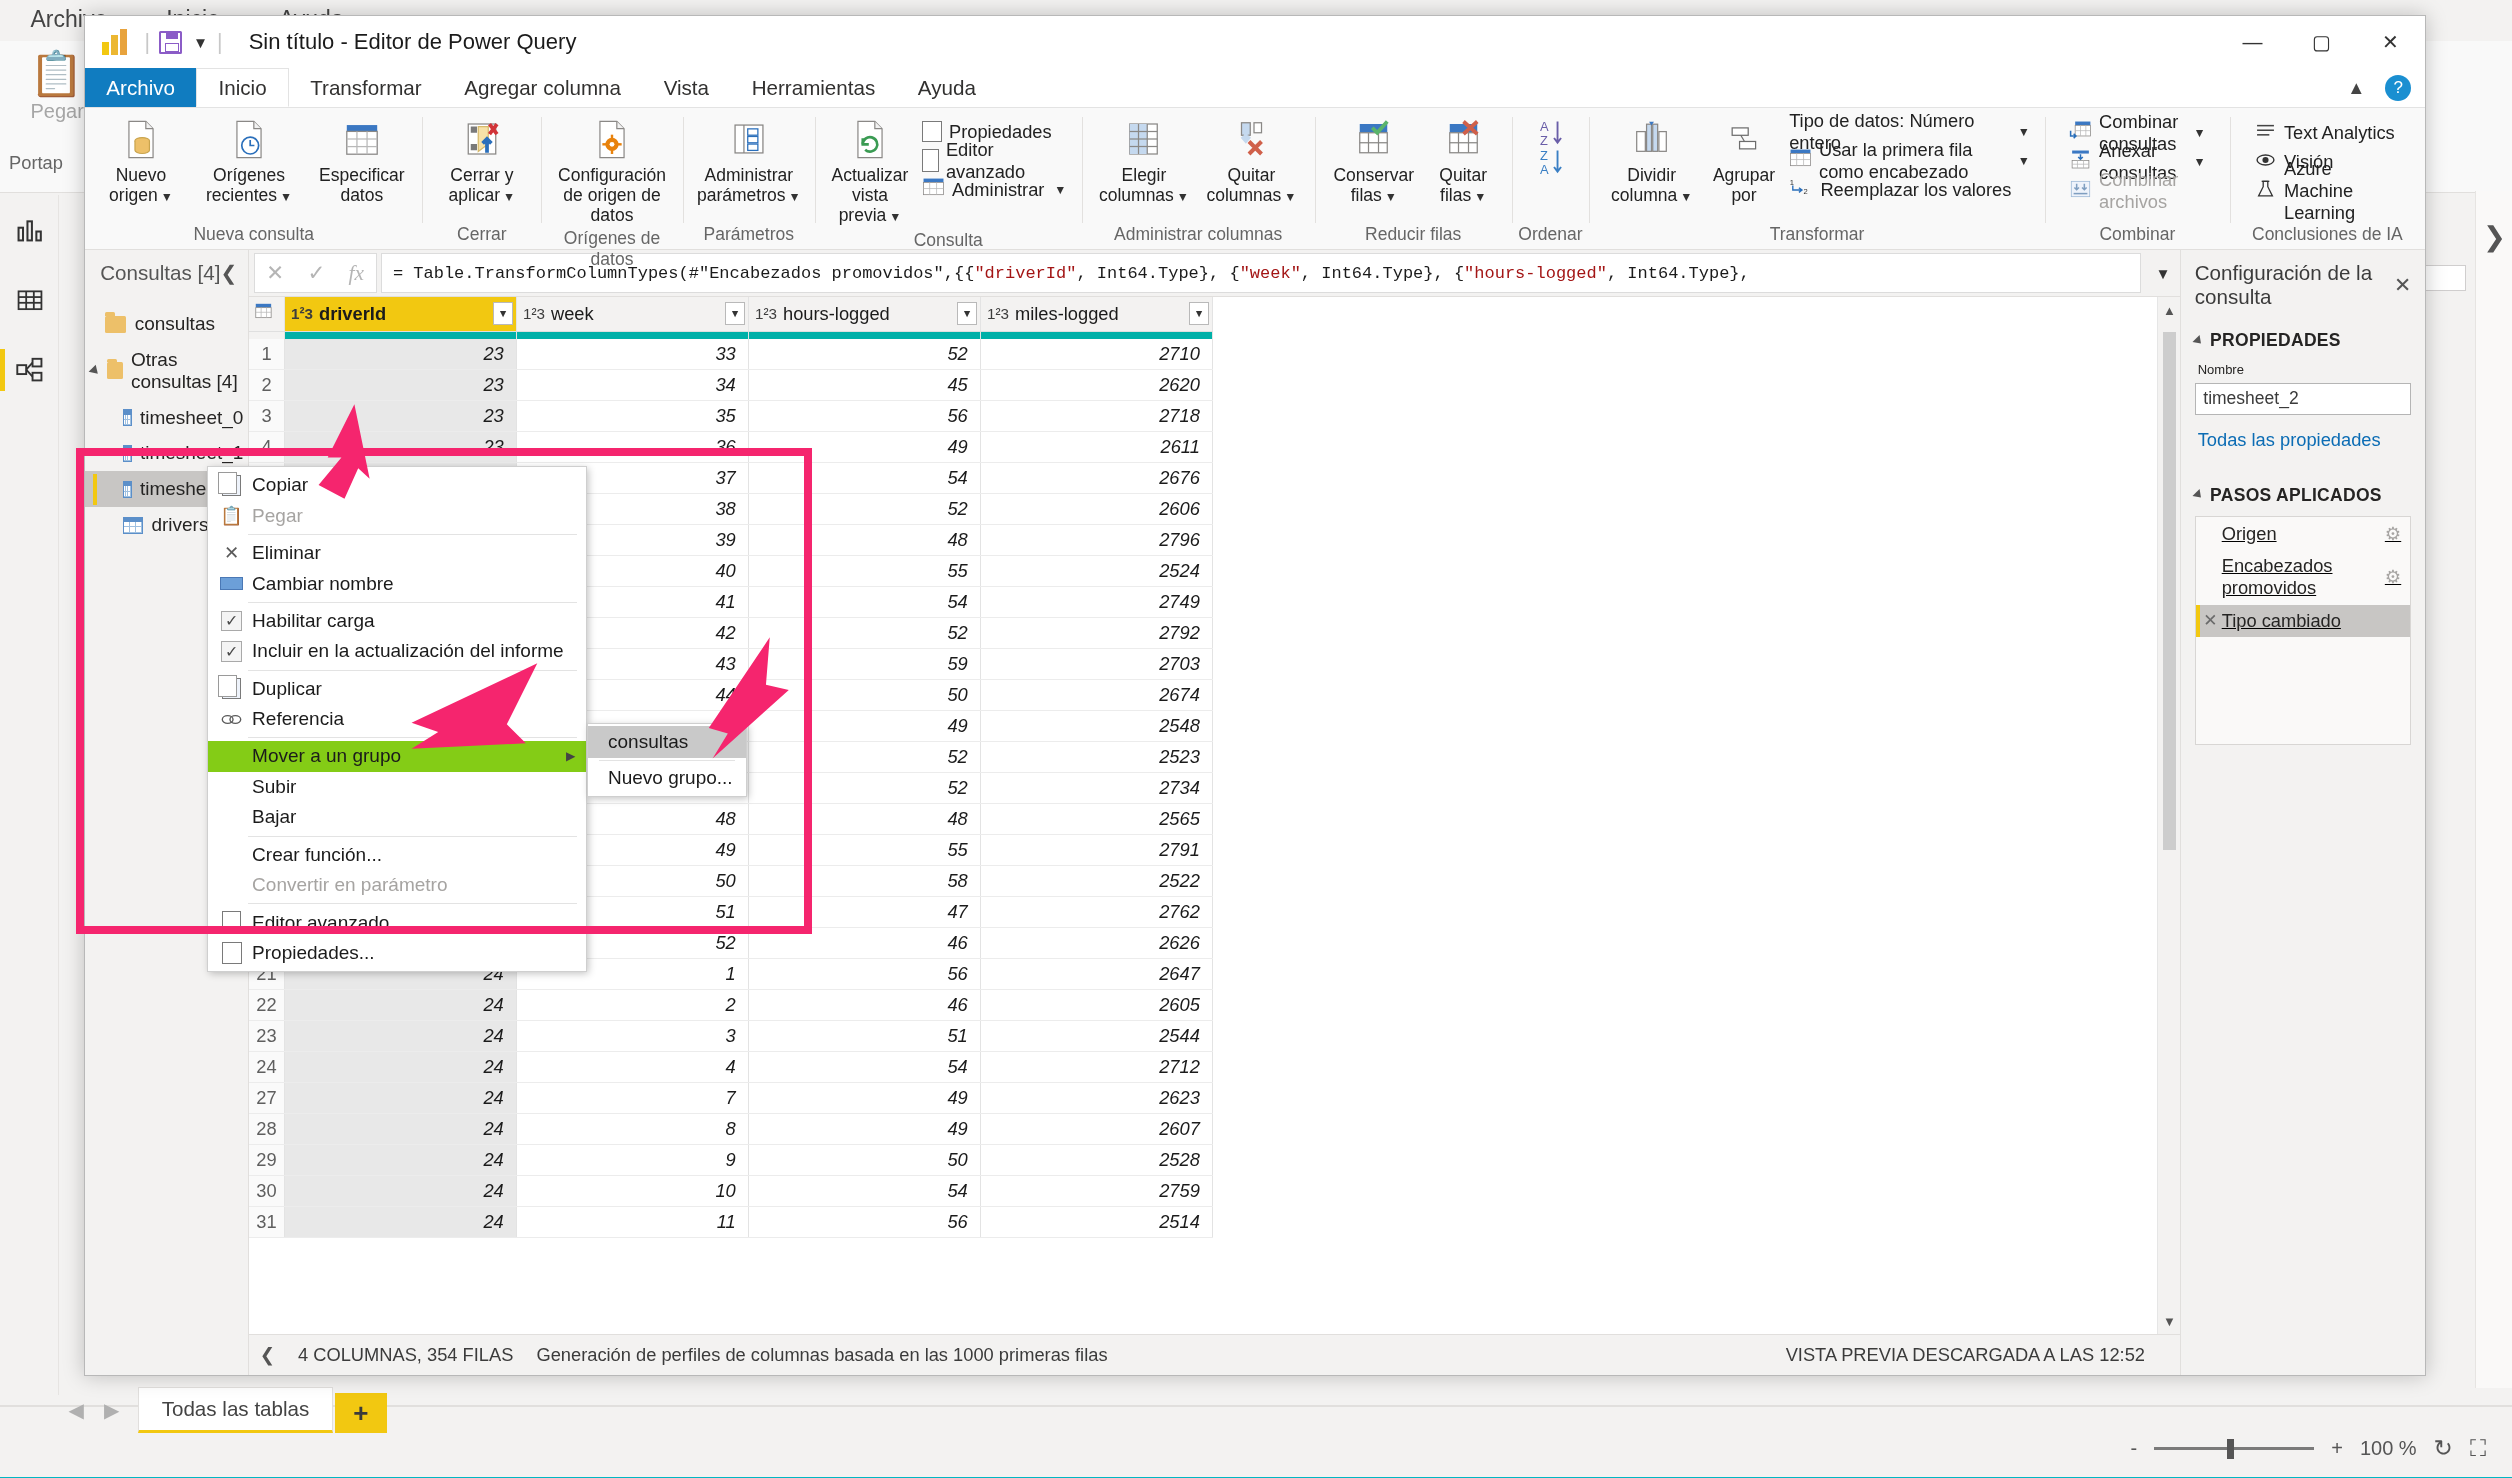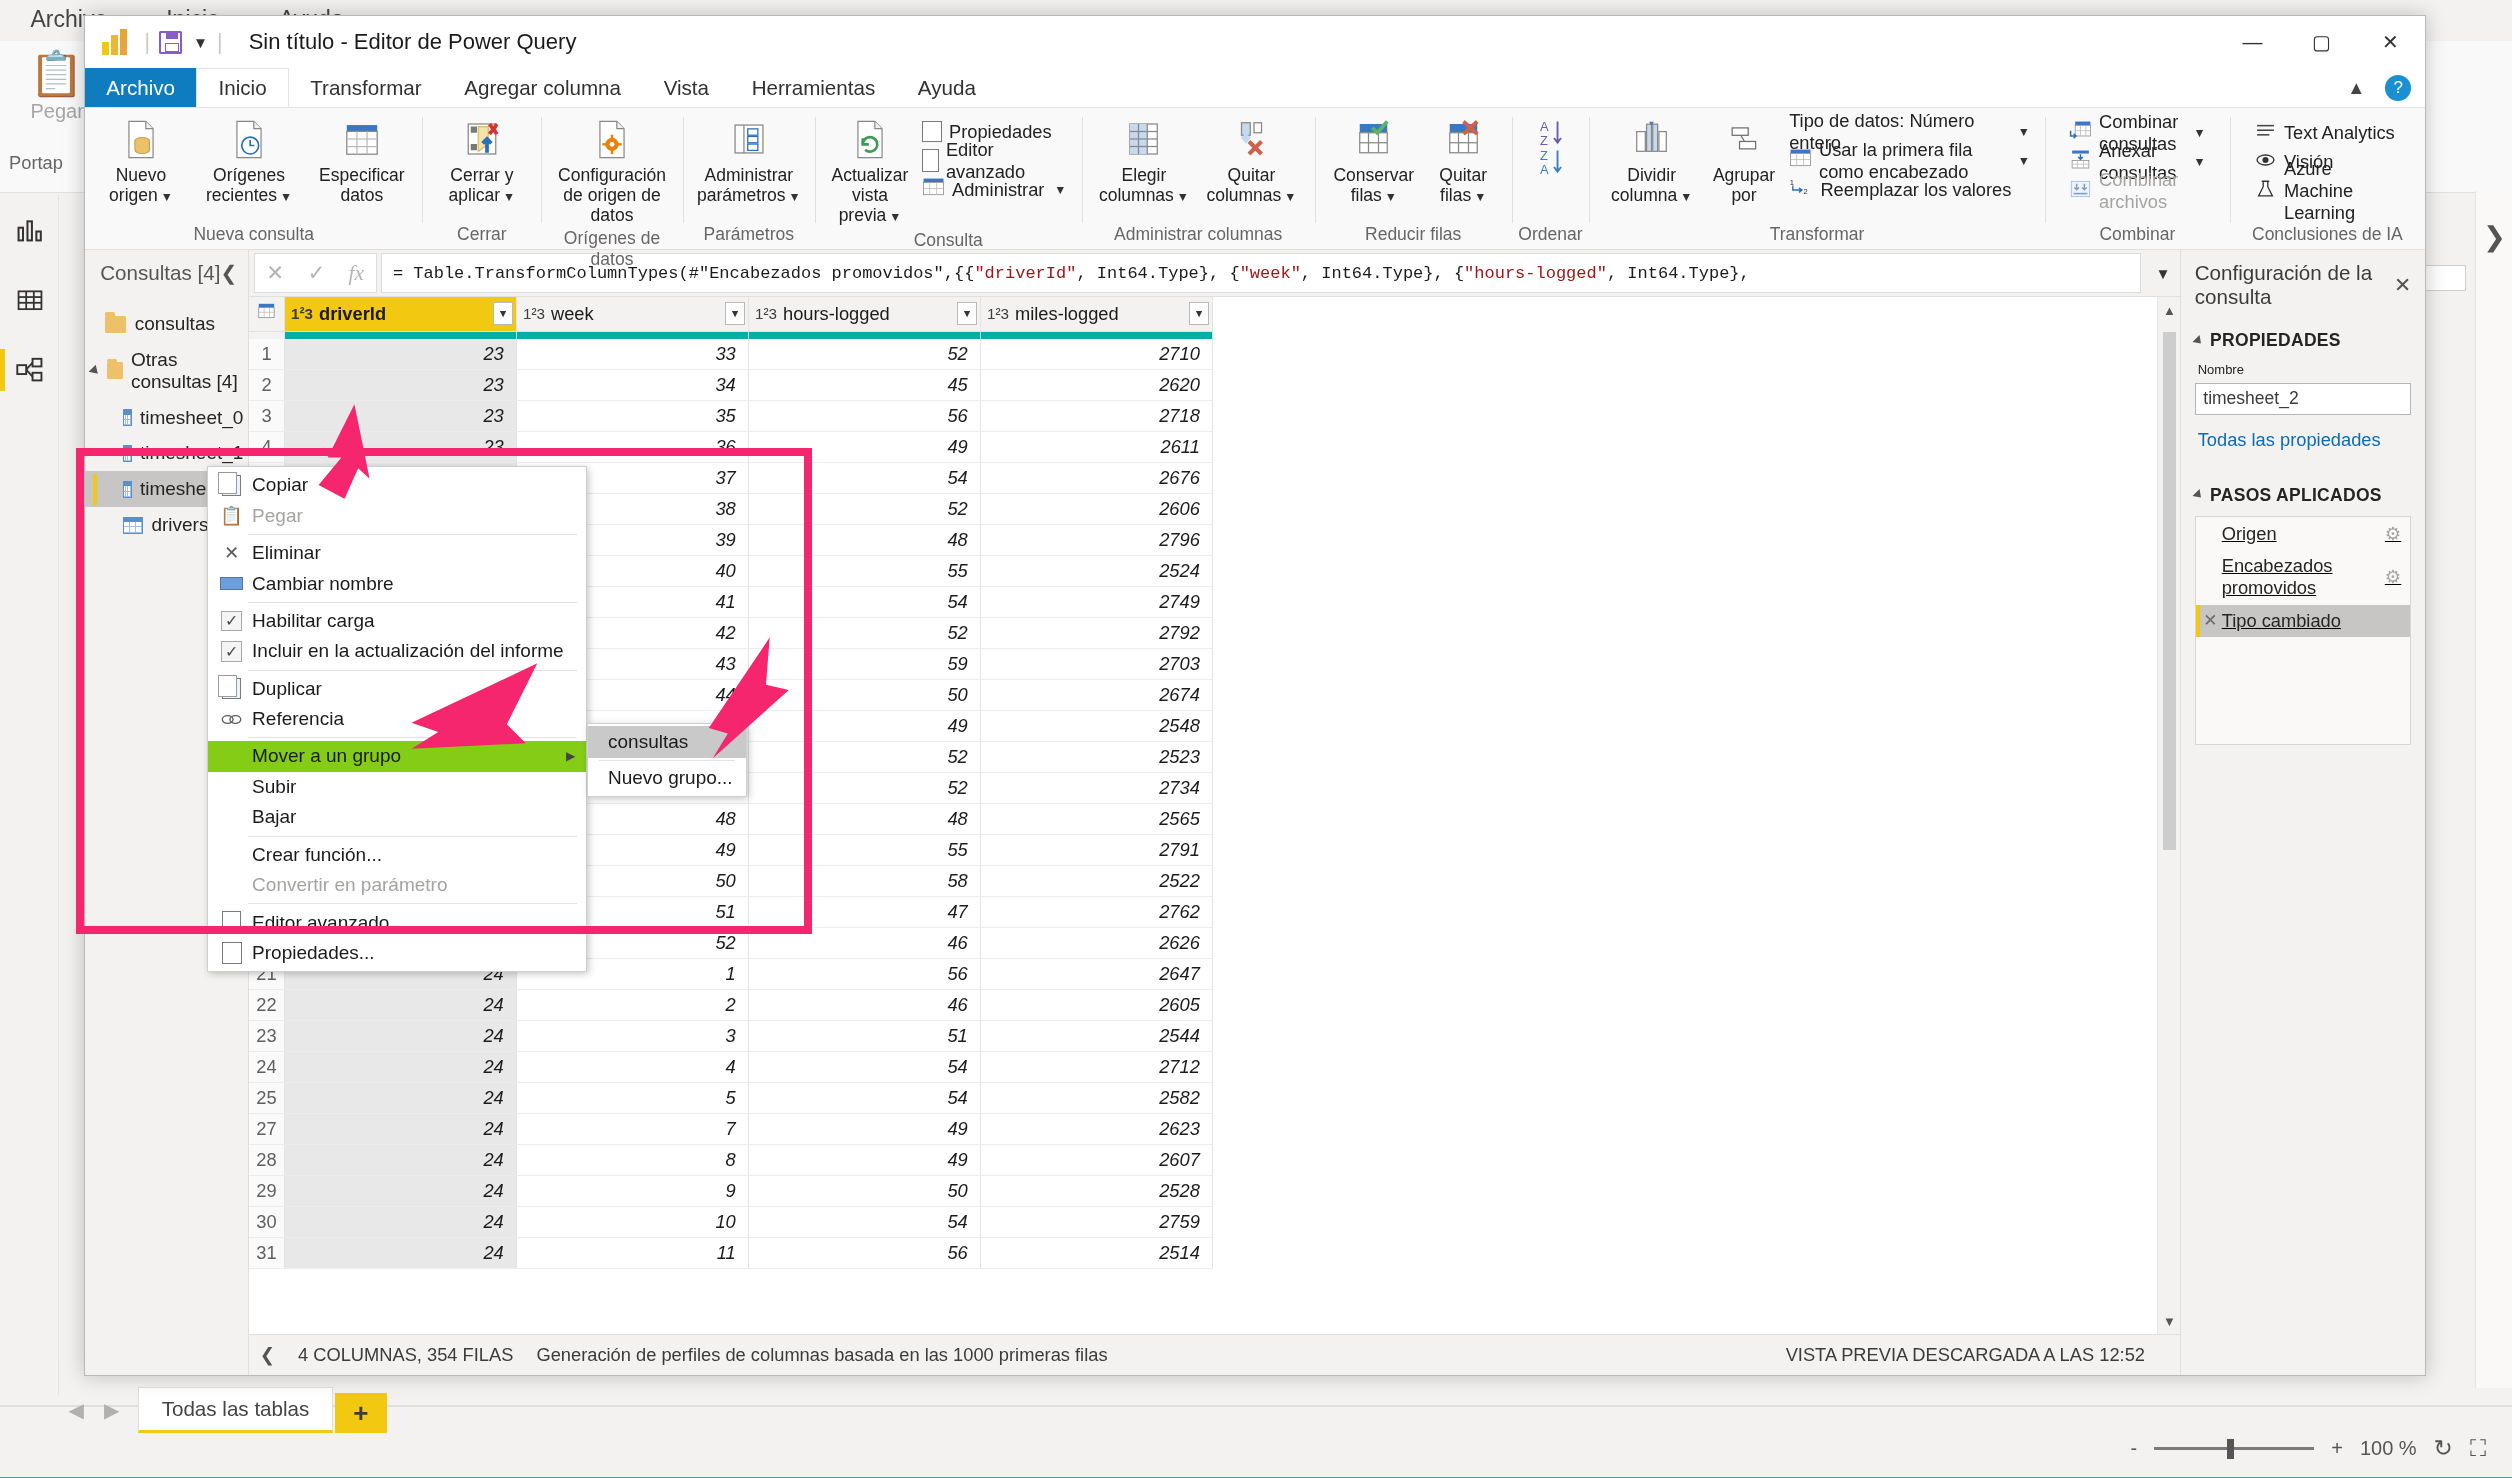--- a/index.html
+++ b/index.html
@@ -105,21 +105,21 @@
   .fbar-btns { width:123px; display:flex; align-items:center; justify-content:space-around; background:#fff; border:0.8px solid #dcdcdc; margin:3px 0 3px 4.6px; font-size:21.3px; color:#b5b5b5;}
   .fbar-input { flex:1; margin:3px 4.6px 3px 4.6px; background:#fff; border:0.8px solid #dcdcdc; display:flex; align-items:center; padding:0 10.7px; overflow:hidden; white-space:nowrap;}
   .fcode { font-family:"Liberation Mono", monospace; font-size:17px; color:#1b1b1b;}
   .fcode .str { color:#a31515;}
   .fbar-caret { width:34px; display:flex; align-items:center; justify-content:center; font-size:15.2px; color:#333;}
 
   
   .tblwrap { flex:1; position:relative; overflow:hidden; background:#fff;}
   table.grid { border-collapse:collapse; table-layout:fixed; width:964px;}
   table.grid th, table.grid td { border-right:0.8px solid #e3e3e3; border-bottom:0.8px solid #ececec; font-size:18.3px; height:31px;}
-  table.grid th { background:#f3f2f1; border-bottom:0.8px solid #dfdfdf; font-weight:normal; padding:0 6px; text-align:right; color:#1b1b1b; height:34px;}
+  table.grid th { background:#f3f2f1; border-bottom:0.8px solid #dfdfdf; font-weight:normal; padding:0 6px; text-align:left; color:#1b1b1b; height:34px;}
   th.idx { width:35px; background:#f3f2f1; }
   th.c { position:relative; }
   th.c.selhd { background:#f2c811; font-weight:bold;}
   th .hdinner { display:flex; align-items:center; gap:6.1px;}
   th .typ { font-size:15.2px; color:#3d3d3d; white-space:nowrap;}
   th .drop { position:absolute; right:3px; top:4.6px; width:20px; height:23px; border:0.8px solid #b9b9b9; background:#fff; display:flex; align-items:center; justify-content:center; font-size:10.7px; color:#333;}
   tr.profile td { height:7.6px; padding:0; background:#00b0a8; border-bottom:none;}
   tr.profile td.idxp { background:#f3f2f1;}
   td.idx { text-align:center; color:#5f5f5f; background:#fafafa; font-size:17.5px;}
   td.num { text-align:right; padding-right:12.2px; font-style:italic; color:#1b1b1b;}
@@ -947,27 +947,20 @@
                 <td class="num">2544</td>
               </tr>
               <tr>
                 <td class="idx">24</td>
                 <td class="num shade">24</td>
                 <td class="num">4</td>
                 <td class="num">54</td>
                 <td class="num">2712</td>
               </tr>
               <tr>
-                <td class="idx">25</td>
-                <td class="num shade">24</td>
-                <td class="num">5</td>
-                <td class="num">54</td>
-                <td class="num">2582</td>
-              </tr>
-              <tr>
                 <td class="idx">27</td>
                 <td class="num shade">24</td>
                 <td class="num">7</td>
                 <td class="num">49</td>
                 <td class="num">2623</td>
               </tr>
               <tr>
                 <td class="idx">28</td>
                 <td class="num shade">24</td>
                 <td class="num">8</td>

